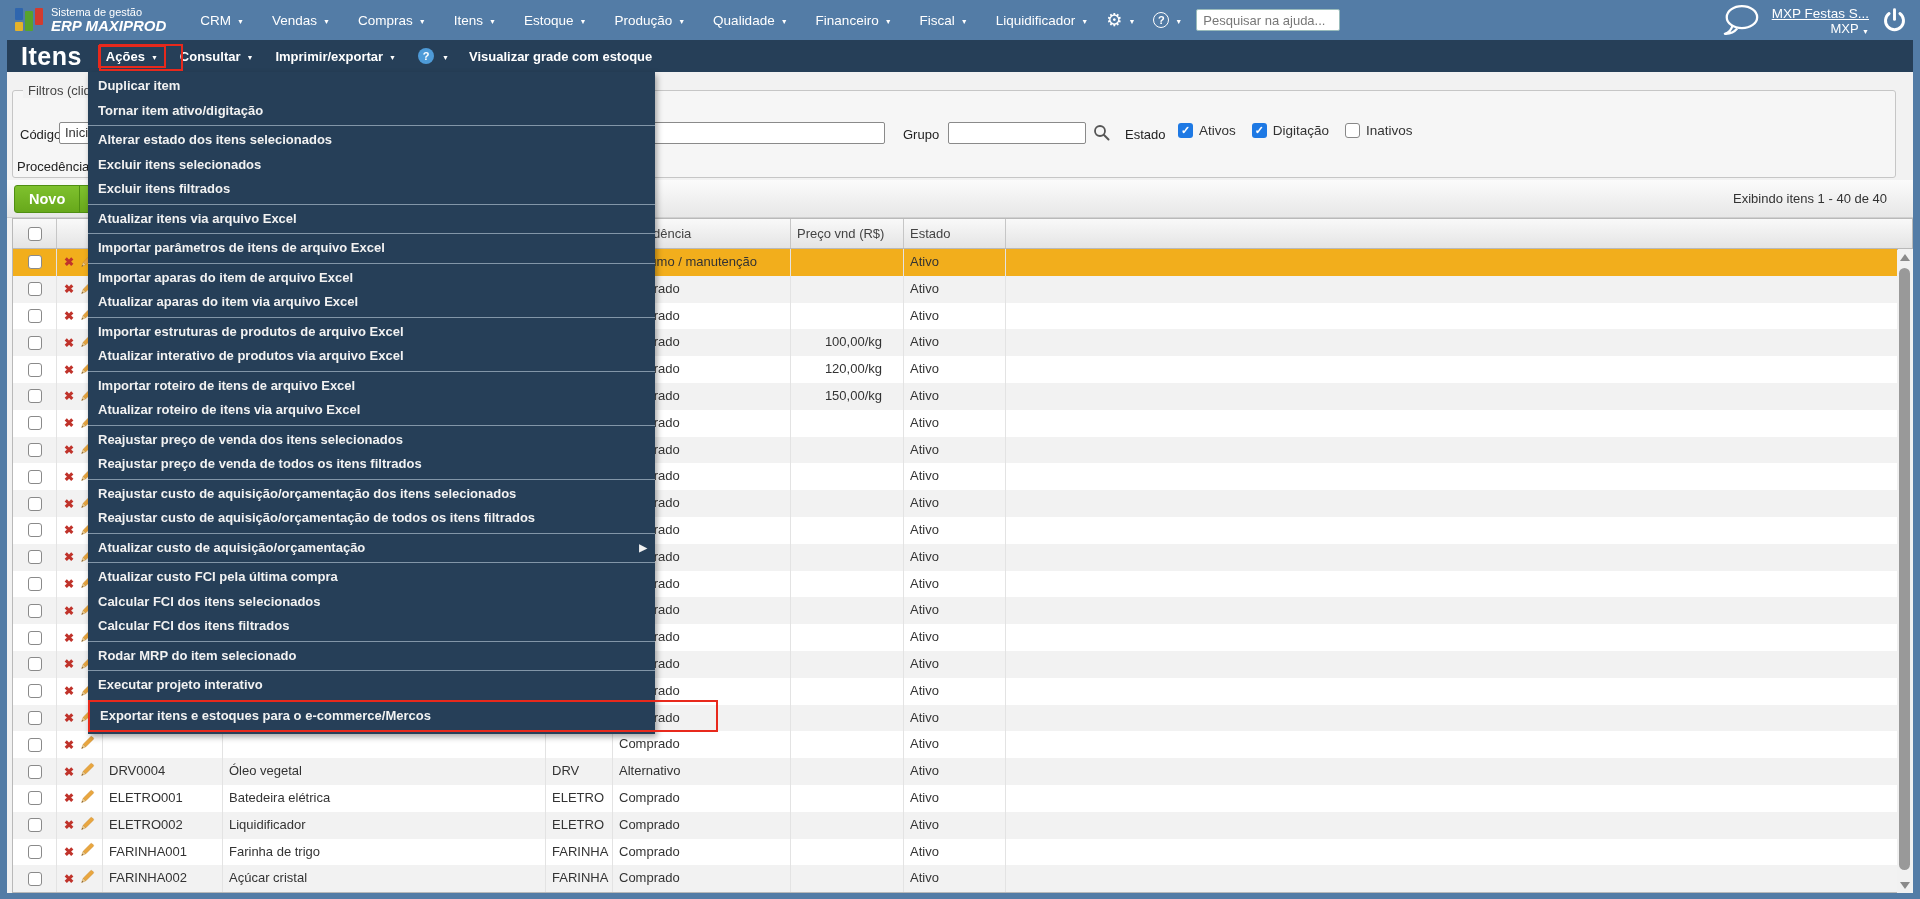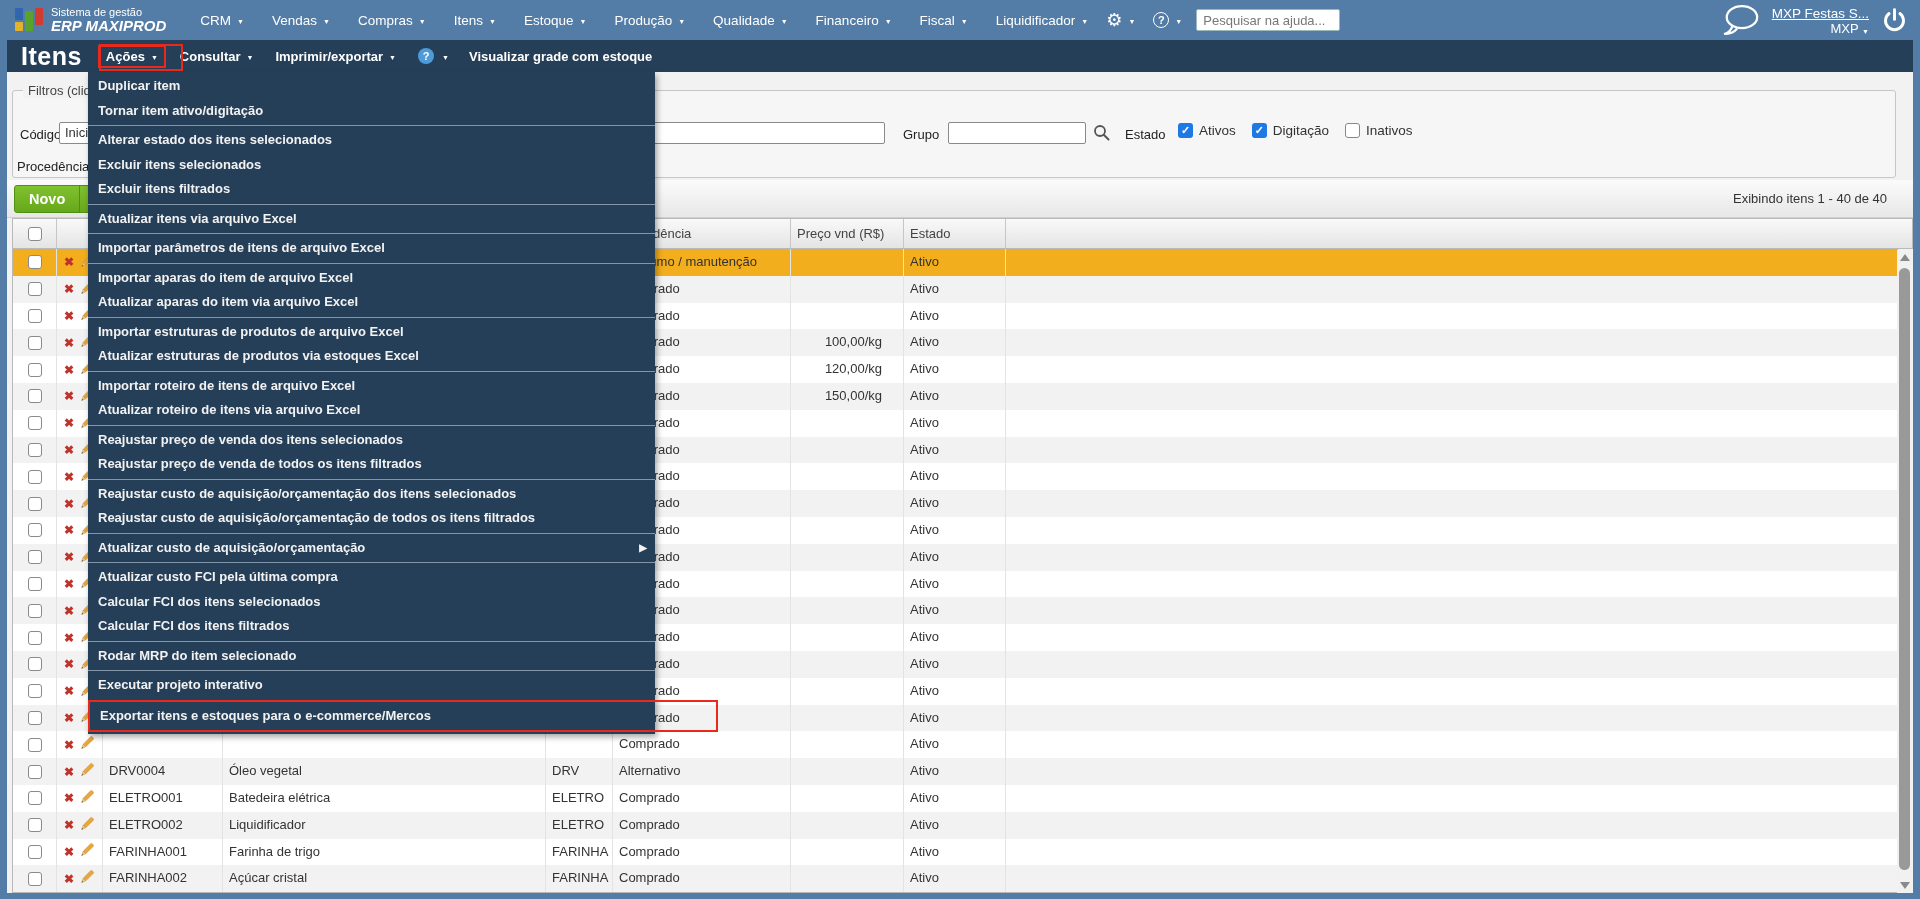--- a/index.html
+++ b/index.html
@@ -773,21 +773,21 @@
       </div>
       <div class="mgroup">
         <div class="mitem">Importar parâmetros de itens de arquivo Excel</div>
       </div>
       <div class="mgroup">
         <div class="mitem">Importar aparas do item de arquivo Excel</div>
         <div class="mitem">Atualizar aparas do item via arquivo Excel</div>
       </div>
       <div class="mgroup">
         <div class="mitem">Importar estruturas de produtos de arquivo Excel</div>
-        <div class="mitem">Atualizar estruturas de produtos via estoques Excel</div>
+        <div class="mitem">Atualizar interativo de produtos via arquivo Excel</div>
       </div>
       <div class="mgroup">
         <div class="mitem">Importar roteiro de itens de arquivo Excel</div>
         <div class="mitem">Atualizar roteiro de itens via arquivo Excel</div>
       </div>
       <div class="mgroup">
         <div class="mitem">Reajustar preço de venda dos itens selecionados</div>
         <div class="mitem">Reajustar preço de venda de todos os itens filtrados</div>
       </div>
       <div class="mgroup">

